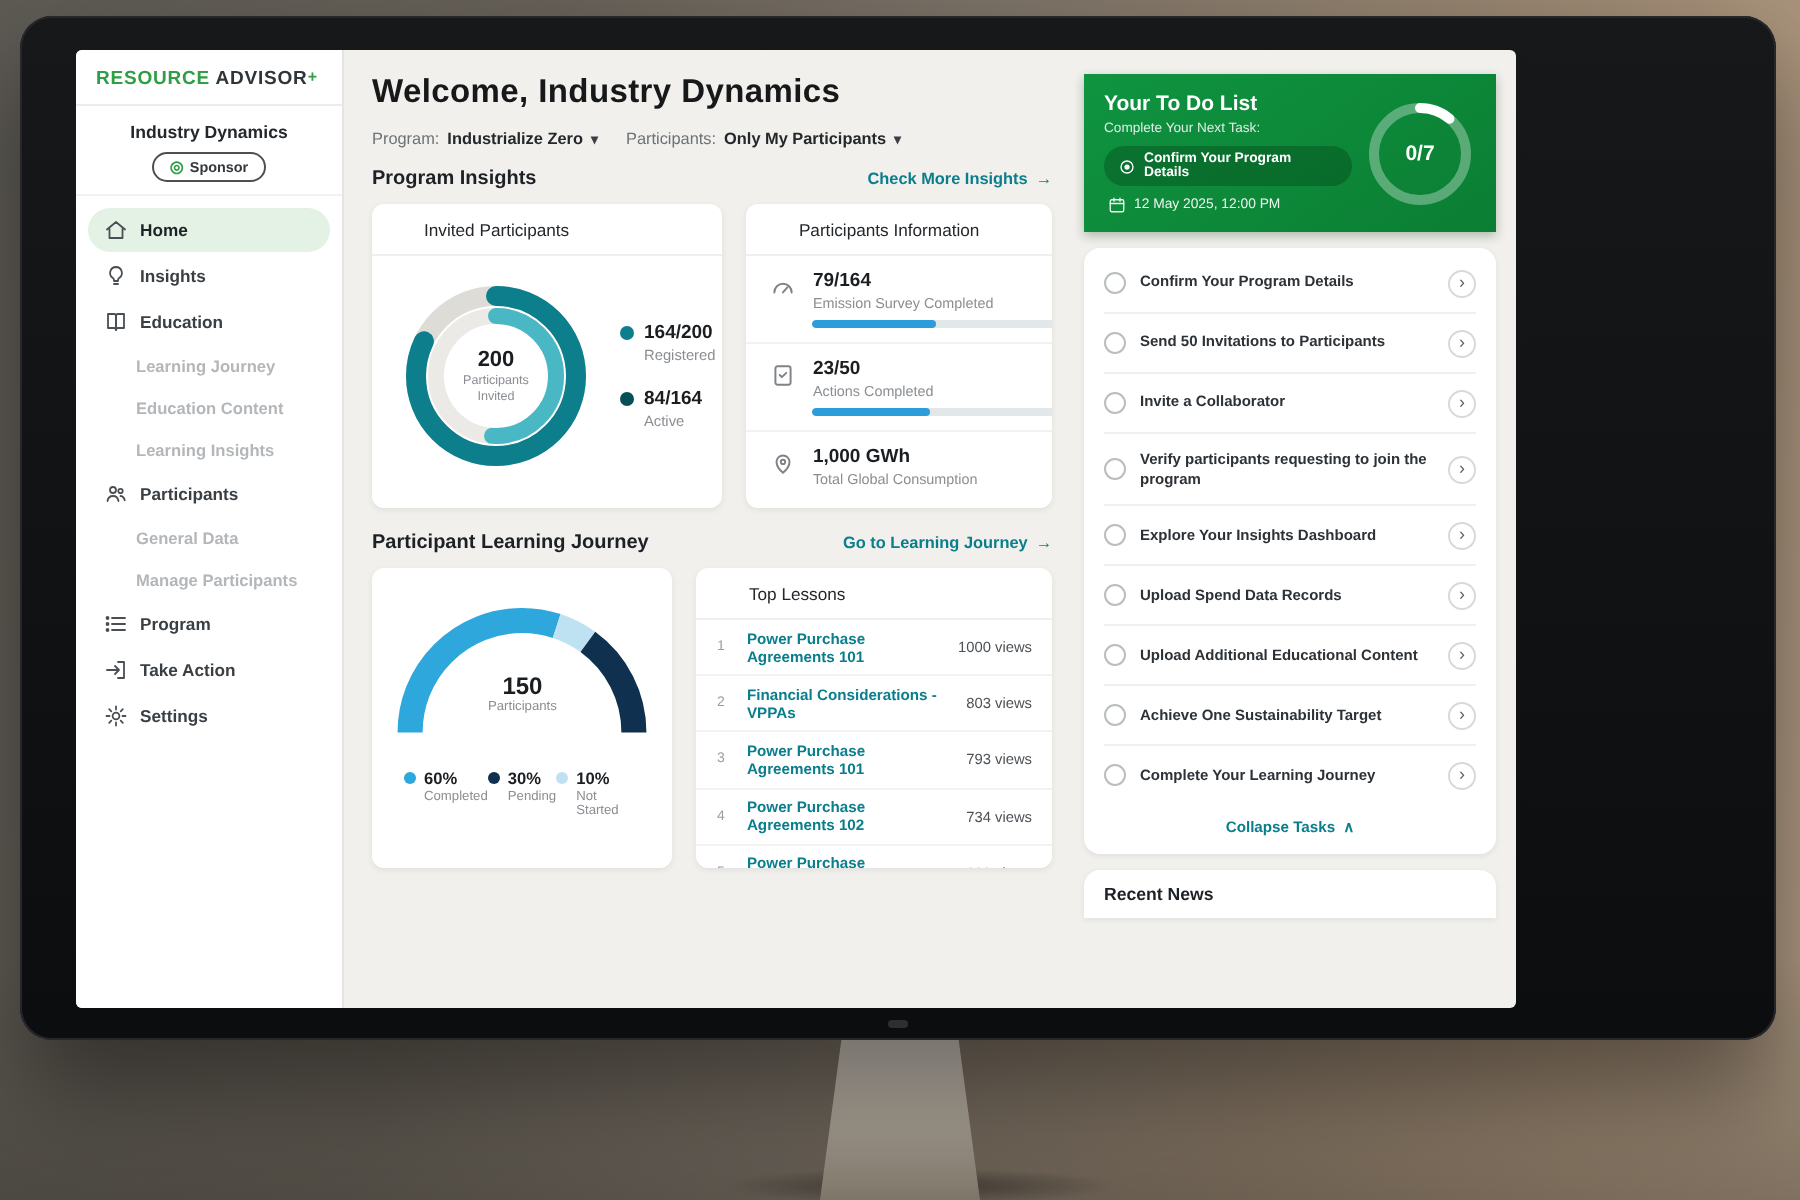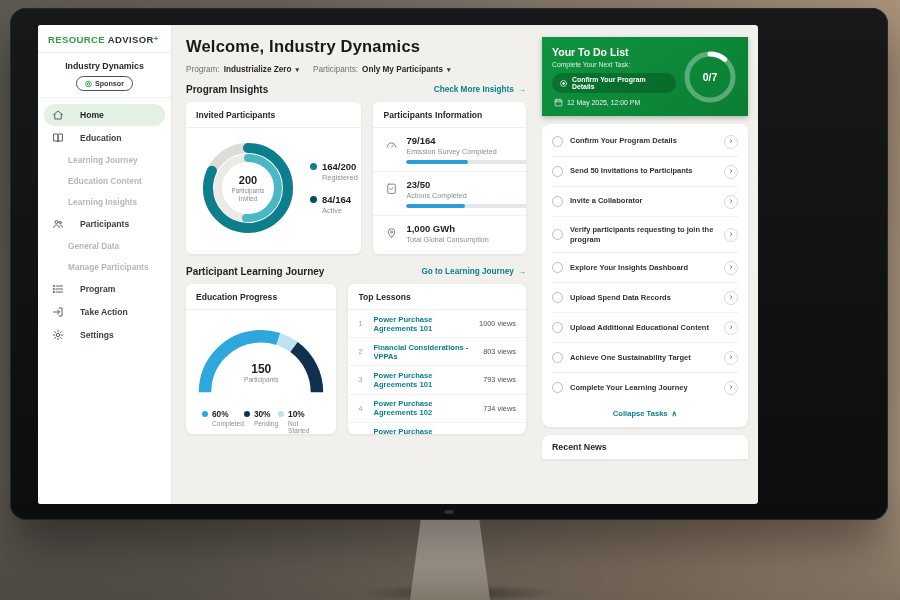--- a/index.html
+++ b/index.html
@@ -28,21 +28,21 @@
   
   .sidebar { width:134px; background:#fff; border-right:1px solid #e4e4e0; flex:0 0 134px; display:flex; flex-direction:column; }
   .logo { padding:9px 10px 7px; border-bottom:1px solid #ececea; font-size:9.5px; font-weight:800; letter-spacing:.4px; white-space:nowrap; }
   .logo .lg-a { color:#2f9e44; } .logo .lg-b { color:#30353a; } .logo .lg-plus { color:#2f9e44; font-size:8px; vertical-align:top; }
   .org { padding:8px 8px 6px; text-align:center; border-bottom:1px solid #f1f1ee; }
   .org-name { font-size:8.8px; font-weight:700; color:#24282c; }
   .badge { display:inline-flex; align-items:center; gap:3px; margin-top:5px; padding:2px 8px;
     border:1px solid #4b5055; border-radius:9px; font-size:7.2px; font-weight:700; color:#33383d; background:#fff; }
   .badge .b-ic { color:#2f9e44; font-size:8px; line-height:1; }
   .nav { padding:5px 6px; }
-  .nav-item { display:flex; align-items:center; gap:16px; padding:5px 8px; margin:1px 0;
+  .nav-item { display:flex; align-items:center; gap:6px; padding:5px 8px; margin:1px 0;
     border-radius:12px; font-size:8.6px; font-weight:700; color:#3a3f44; cursor:pointer; }
   .nav-item.active { background:#e3f2e4; color:#1d2226; }
   .nav-item.sub { padding-left:24px; font-weight:700; color:#b4b7ba; font-size:8.3px; }
   .nav-ic { width:12px; height:12px; display:inline-flex; color:#4a4f54; }
   .sic { stroke:currentColor; fill:none; stroke-width:1.8; stroke-linecap:round; stroke-linejoin:round; }
 
   
   .main { flex:1 1 auto; padding:12px 14px 8px; overflow:hidden; }
   h1.welcome { font-size:16.5px; font-weight:800; color:#16181a; letter-spacing:.2px; }
   .filters { display:flex; align-items:center; gap:14px; margin:9px 0 10px; }
@@ -50,21 +50,21 @@
   .f-label { font-size:8.2px; color:#6d7277; }
   .f-select { display:inline-flex; align-items:center; gap:4px; background:none; border:none;
     font-family:inherit; font-size:8.2px; font-weight:700; color:#24282c; cursor:pointer; }
   .chev { font-size:7px; color:#3a3f44; }
   .sec-head { display:flex; align-items:center; justify-content:space-between; margin:4px 0 7px; }
   .sec-title { font-size:10px; font-weight:800; color:#1d2126; }
   .sec-link { display:inline-flex; align-items:center; gap:4px; font-size:8.2px; font-weight:700;
     color:#0a7e8c; text-decoration:none; cursor:pointer;margin-left:44px; }
   .cards-row { display:flex; gap:12px; }
   .card { background:#fff; border-radius:6px; box-shadow:0 1px 3px rgba(30,35,40,.08); overflow:hidden; }
-  .card-title { font-size:8.6px; font-weight:700; color:#24282c; padding:8px 10px 7px; border-bottom:1px solid #efefec; }
+  .card-title { font-size:8.6px; font-weight:400; color:#24282c; padding:8px 26px 7px; border-bottom:1px solid #efefec; }
 
   .card.invited { flex:1.15; height:152px; }
   .donut-wrap { display:flex; align-items:center; gap:10px; padding:8px 10px; }
   .donut { position:relative; width:104px; height:104px; flex:0 0 104px; }
   .donut-center { position:absolute; inset:0; display:flex; flex-direction:column; align-items:center; justify-content:center; text-align:center; }
   .dc-val { font-size:11px; font-weight:800; color:#1b1e21; }
   .dc-label { font-size:6.3px; color:#8a8e92; width:46px; line-height:1.25; margin-top:1px; }
   .legend-col { display:flex; flex-direction:column; gap:12px; }
   .leg { display:flex; align-items:flex-start; gap:5px; }
   .dot { width:7px; height:7px; border-radius:50%; margin-top:2px; flex:0 0 7px; }
@@ -147,20 +147,29 @@
         </span>
       </div>
       <div class="nav">
         <div class="nav-item active">
           <span class="nav-ic">
               <svg class="sic" viewBox="0 0 24 24" width="12" height="12">
                 <path d="M3 11.5 12 4l9 7.5M5.5 10.5V20h13v-9.5"></path>
               </svg>
             </span>
           <span>Home</span>
+        </div>
+        <div class="nav-item">
+          <span class="nav-ic">
+              <svg class="sic" viewBox="0 0 24 24" width="12" height="12">
+                <path d="M12 3a6 6 0 0 1 3.2 11c-.7.5-1.2 1.1-1.2 1.9V17h-4v-1.1c0-.8-.5-1.4-1.2-1.9A6 6 0 0 1 12 3Z"></path>
+                <path d="M10 20h4"></path>
+              </svg>
+            </span>
+          <span>Insights</span>
         </div>
         <div class="nav-item">
           <span class="nav-ic">
               <svg class="sic" viewBox="0 0 24 24" width="12" height="12">
                 <path d="M4 4h6a2 2 0 0 1 2 2v14a2 2 0 0 0-2-2H4Z"></path>
                 <path d="M20 4h-6a2 2 0 0 0-2 2v14a2 2 0 0 1 2-2h6Z"></path>
               </svg>
             </span>
           <span>Education</span>
         </div>
@@ -331,21 +340,20 @@
         <span class="sec-title">Participant Learning Journey</span>
         <a class="sec-link">
           <span>Go to Learning Journey</span>
           <span>→</span>
         </a>
       </div>
 
       <div class="cards-row">
 
         <div class="card edu">
-          <div class="card-title">Education Progress</div>
           <div class="gauge-wrap">
             <svg width="150" height="82" viewBox="0 0 150 85">
               <path d="M 17 79 A 58 58 0 0 1 133 79" stroke="#2ea7dd" stroke-width="13" fill="none" stroke-dasharray="109.3 182.3"></path>
               <path d="M 17 79 A 58 58 0 0 1 133 79" stroke="#bfe2f2" stroke-width="13" fill="none" stroke-dasharray="18.2 182.3" stroke-dashoffset="-109.3"></path>
               <path d="M 17 79 A 58 58 0 0 1 133 79" stroke="#10304f" stroke-width="13" fill="none" stroke-dasharray="54.7 182.3" stroke-dashoffset="-127.5"></path>
             </svg>
             <div class="gauge-center">
               <div class="gc-val">150</div>
               <div class="gc-label">Participants</div>
             </div>

